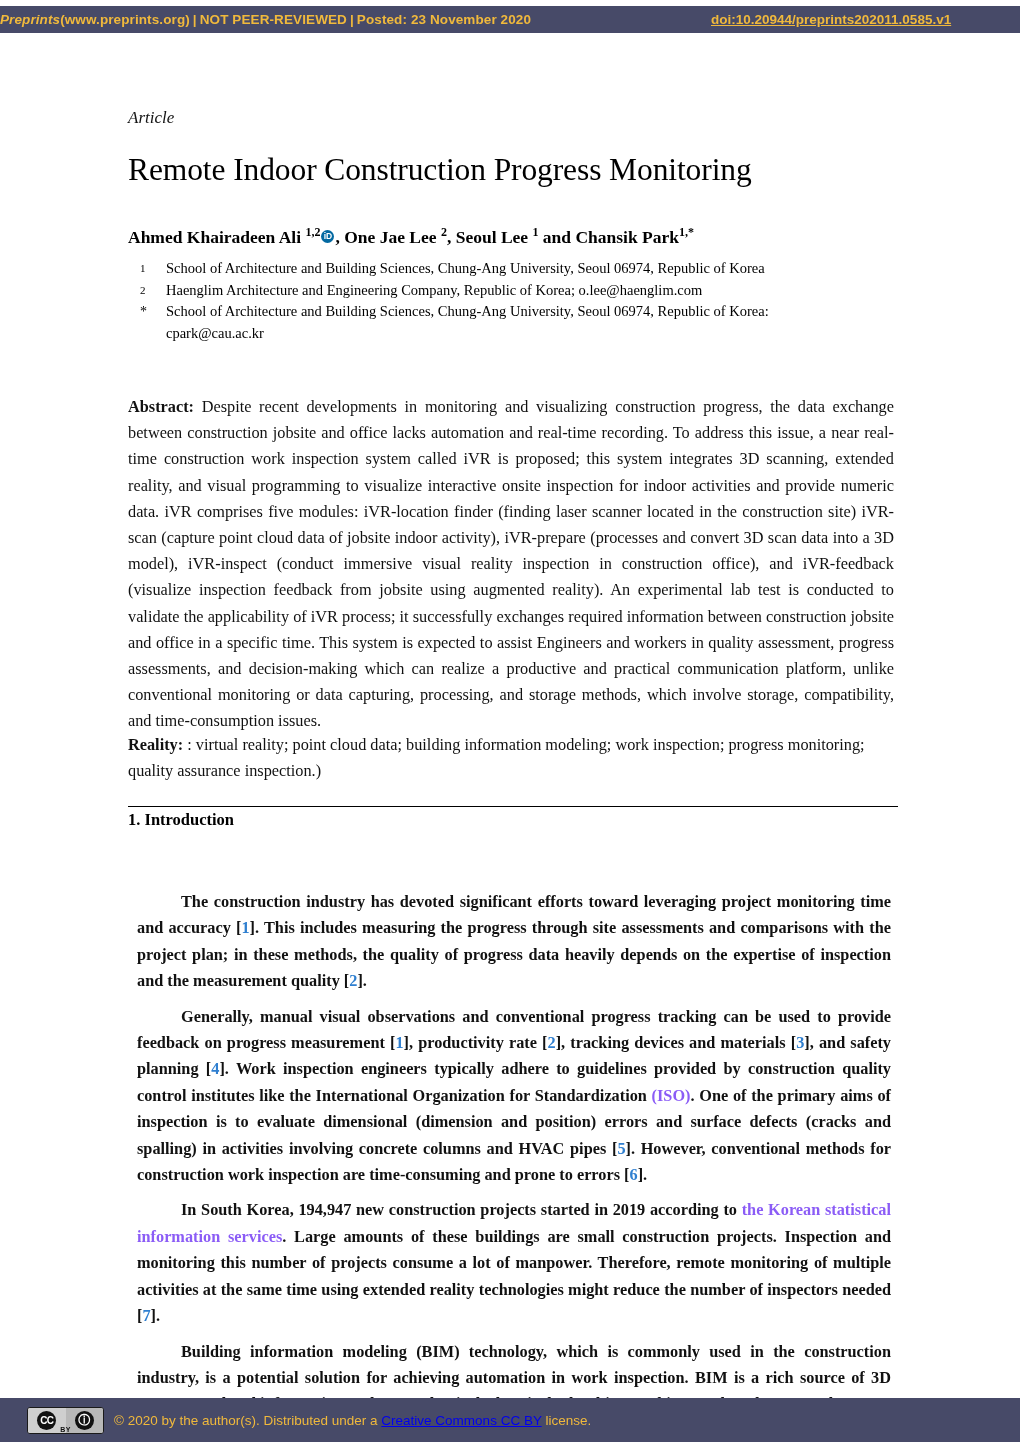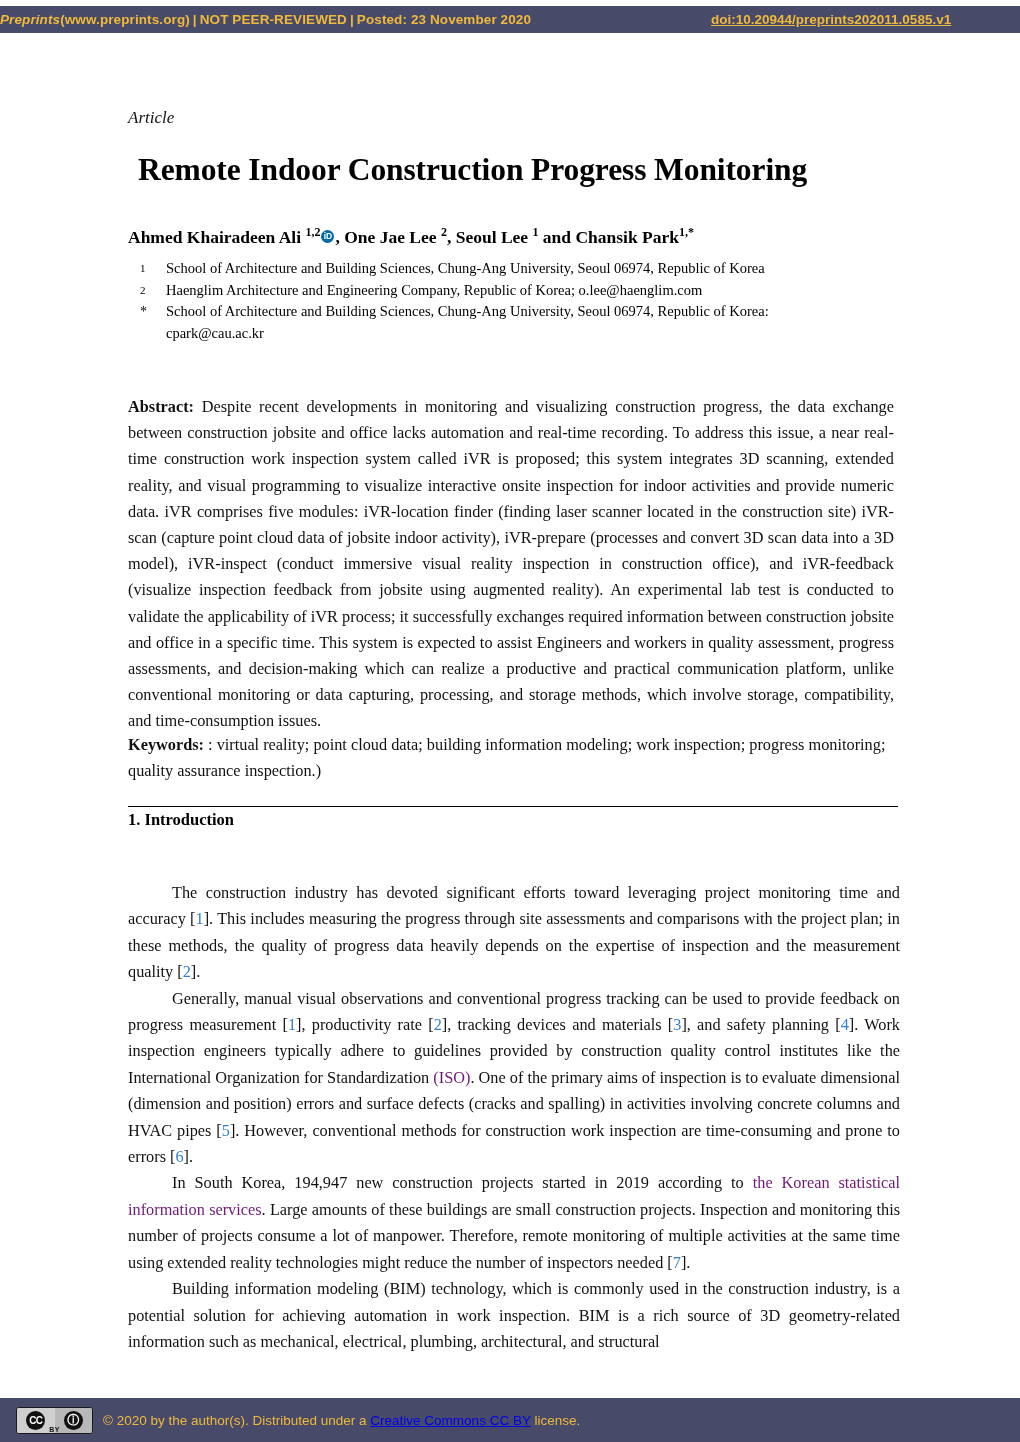--- a/index.html
+++ b/index.html
@@ -78,25 +78,24 @@
     font-style: italic;
     font-family: "Liberation Serif", serif;
     color: #141414;
   }
 
   .article-title {
     position: absolute;
     top: 130px;
     width: 745px;
     font-size: 31.5px;
-    font-weight: bold;
+    font-weight: normal;
     line-height: 38px;
     letter-spacing: -0.1px;
     color: #000;
-    margin-left: 10px;
   }
 
   .authors {
     position: absolute;
     top: 225px;
     width: 760px;
     font-size: 17.5px;
     font-weight: bold;
     line-height: 24px;
   }
@@ -197,43 +196,44 @@
   .body-text {
     position: absolute;
     top: 880px;
     width: 772px;
     font-size: 16.3px;
     line-height: 26.4px;
     text-align: justify;
     color: #111;
   }
   .body-text p {
-    margin: 0;
+    margin: 9px;
     text-indent: 44px;
+    font-weight: bold;
   }
   .ref {
     color: #2f7fd0;
   }
   .link {
-    color: #701a75;
+    color: #8b5cf6;
   }
 
   
   .footer-banner {
     position: absolute;
     left: 0;
     top: 1398px;
     width: 1020px;
     height: 44px;
     background: #474a68;
     display: flex;
     align-items: center;
   }
   .cc-badge {
-    margin-left: 16px;
+    margin-left: 27px;
     width: 77px;
     height: 27px;
     background: #c9c9c9;
     border: 1.5px solid #1a1a1a;
     border-radius: 3px;
     display: flex;
     align-items: center;
     position: relative;
     overflow: hidden;
   }
@@ -329,21 +329,21 @@
           <span class="second-line">cpark@cau.ac.kr</span>
         </div>
       </div>
     </div>
 
     <div class="abstract">
       <b>Abstract:</b><span> Despite recent developments in monitoring and visualizing construction progress, the data exchange between construction jobsite and office lacks automation and real-time recording. To address this issue, a near real-time construction work inspection system called iVR is proposed; this system integrates 3D scanning, extended reality, and visual programming to visualize interactive onsite inspection for indoor activities and provide numeric data. iVR comprises five modules: iVR-location finder (finding laser scanner located in the construction site) iVR-scan (capture point cloud data of jobsite indoor activity), iVR-prepare (processes and convert 3D scan data into a 3D model), iVR-inspect (conduct immersive visual reality inspection in construction office), and iVR-feedback (visualize inspection feedback from jobsite using augmented reality). An experimental lab test is conducted to validate the applicability of iVR process; it successfully exchanges required information between construction jobsite and office in a specific time. This system is expected to assist Engineers and workers in quality assessment, progress assessments, and decision-making which can realize a productive and practical communication platform, unlike conventional monitoring or data capturing, processing, and storage methods, which involve storage, compatibility, and time-consumption issues.</span>
     </div>
 
     <div class="keywords">
-      <b>Keywords:</b><span> :  virtual reality; point cloud data; building information modeling; work inspection; progress monitoring; quality assurance inspection.)</span>
+      <b>Reality:</b><span> :  virtual reality; point cloud data; building information modeling; work inspection; progress monitoring; quality assurance inspection.)</span>
     </div>
 
     <div class="section-heading">1. Introduction</div>
 
     <div class="body-text">
       <p><span>The construction industry has devoted significant efforts toward leveraging project monitoring time and accuracy [</span><span class="ref">1</span><span>]. This includes measuring the progress through site assessments and comparisons with the project plan; in these methods, the quality of progress data heavily depends on the expertise of inspection and the measurement quality [</span><span class="ref">2</span><span>].</span></p>
 
       <p><span>Generally, manual visual observations and conventional progress tracking can be used to provide feedback on progress measurement [</span><span class="ref">1</span><span>], productivity rate [</span><span class="ref">2</span><span>], tracking devices and materials [</span><span class="ref">3</span><span>], and safety planning [</span><span class="ref">4</span><span>]. Work inspection engineers typically adhere to guidelines provided by construction quality control institutes like the International Organization for Standardization </span><span class="link">(ISO)</span><span>. One of the primary aims of inspection is to evaluate dimensional (dimension and position) errors and surface defects (cracks and spalling) in activities involving concrete columns and HVAC pipes [</span><span class="ref">5</span><span>]. However, conventional methods for construction work inspection are time-consuming and prone to errors [</span><span class="ref">6</span><span>].</span></p>
 
       <p><span>In South Korea, 194,947 new construction projects started in 2019 according to </span><span class="link">the Korean statistical information services</span><span>. Large amounts of these buildings are small construction projects. Inspection and monitoring this number of projects consume a lot of manpower. Therefore, remote monitoring of multiple activities at the same time using extended reality technologies might reduce the number of inspectors needed [</span><span class="ref">7</span><span>].</span></p>

